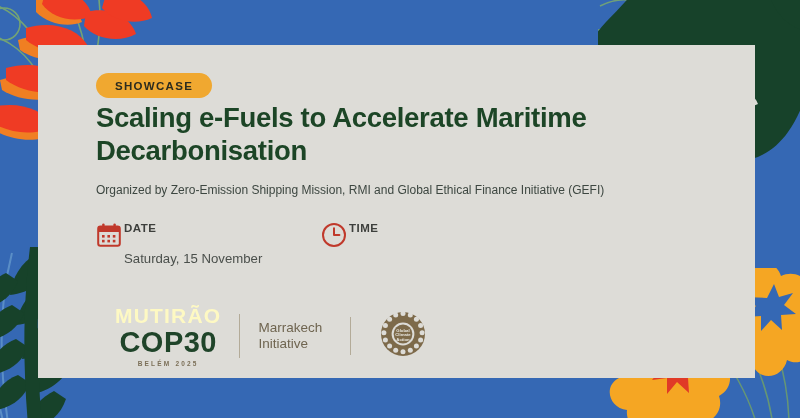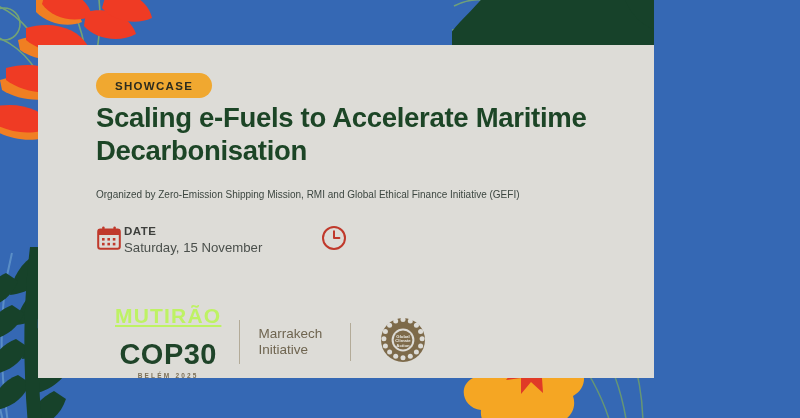--- a/index.html
+++ b/index.html
@@ -4,21 +4,21 @@
 <style>
   * { margin:0; padding:0; box-sizing:border-box; }
   html, body { width:800px; height:418px; }
   body {
     font-family: "Liberation Sans", sans-serif;
     background:#3568b4;
     overflow:hidden;
     position:relative;
   }
 
-  #stage { position:absolute; inset:0; width:654px; height:418px; overflow:hidden; }
+  #stage { position:absolute; inset:0; width:800px; height:418px; overflow:hidden; }
 
   .deco { position:absolute; pointer-events:none; }
   .deco svg { display:block; }
 
   
   .card {
     position:absolute;
     left:38px; top:45px;
     width:717px; height:333px;
     background:#dddcd7;
@@ -42,63 +42,62 @@
     margin-top:3px;
     color:#1c4526;
     font-size:27.5px;
     font-weight:bold;
     line-height:1.21;
     letter-spacing:-0.3px;
     max-width:600px;
   }
 
   .subtitle {
-    margin-top:20px;
+    margin-top:14px;
     color:#3d4741;
-    font-size:10px;
+    font-size:12px;
     line-height:1.35;
   }
 
   
   .info-row { margin-top:23px; display:flex; align-items:flex-start; }
   .info-item { display:flex; align-items:flex-start; gap:2px; }
   .info-item.date { width:225px; }
   .info-item.time { width:210px; }
   .info-icon { flex:0 0 auto; margin-top:1px; }
   .info-label {
     color:#3d3f3c;
     font-size:11.5px;
     font-weight:bold;
     letter-spacing:0.5px;
     line-height:1.25;
   }
   .info-value {
     color:#4a4f4b;
     font-size:13.2px;
     line-height:1.4;
-    margin-top:1px;
+    margin-top:15px;
     white-space:nowrap;
   }
 
   
   .logos {
     position:absolute;
     left:115px; top:305px;
     display:flex; align-items:center; gap:18px;
     z-index:6;
   }
   .cop-logo { text-align:center; line-height:1; }
   .cop-mutirao {
     font-size:21px; font-weight:bold; letter-spacing:1.2px;
-    color:#bef264;
-    text-decoration:underline;
+    color:#fef9c3;
   }
   .cop-30 {
     font-size:29px; font-weight:bold; letter-spacing:0.5px;
-    color:#1f4429; margin-top:14px;
+    color:#1f4429; margin-top:2px;
   }
   .cop-belem {
     font-size:6.5px; font-weight:bold; letter-spacing:2.2px;
     color:#7b6f57; margin-top:4px;
   }
   .logo-divider { width:1px; height:44px; background:#b3ab98; }
   .mp-block { display:flex; align-items:center; gap:28px; }
   .mp-text {
     font-size:13.5px; line-height:1.22; color:#6f6category;
     color:#6f6550;
@@ -242,20 +241,21 @@
         </div>
 
         <div class="info-item time">
           <span class="info-icon">
             <svg width="26" height="26" viewBox="0 0 26 26">
               <circle cx="13" cy="13" r="11" fill="none" stroke="#c0392b" stroke-width="2"></circle>
               <path d="M13 6.2 V13 H18.4" fill="none" stroke="#c0392b" stroke-width="2" stroke-linecap="round" stroke-linejoin="round"></path>
             </svg>
           </span>
           <div>
+            <div class="info-label">TIME</div>
           </div>
         </div>
 
 
       </div>
     </div>
   </div>
 
   <div class="logos">
 

